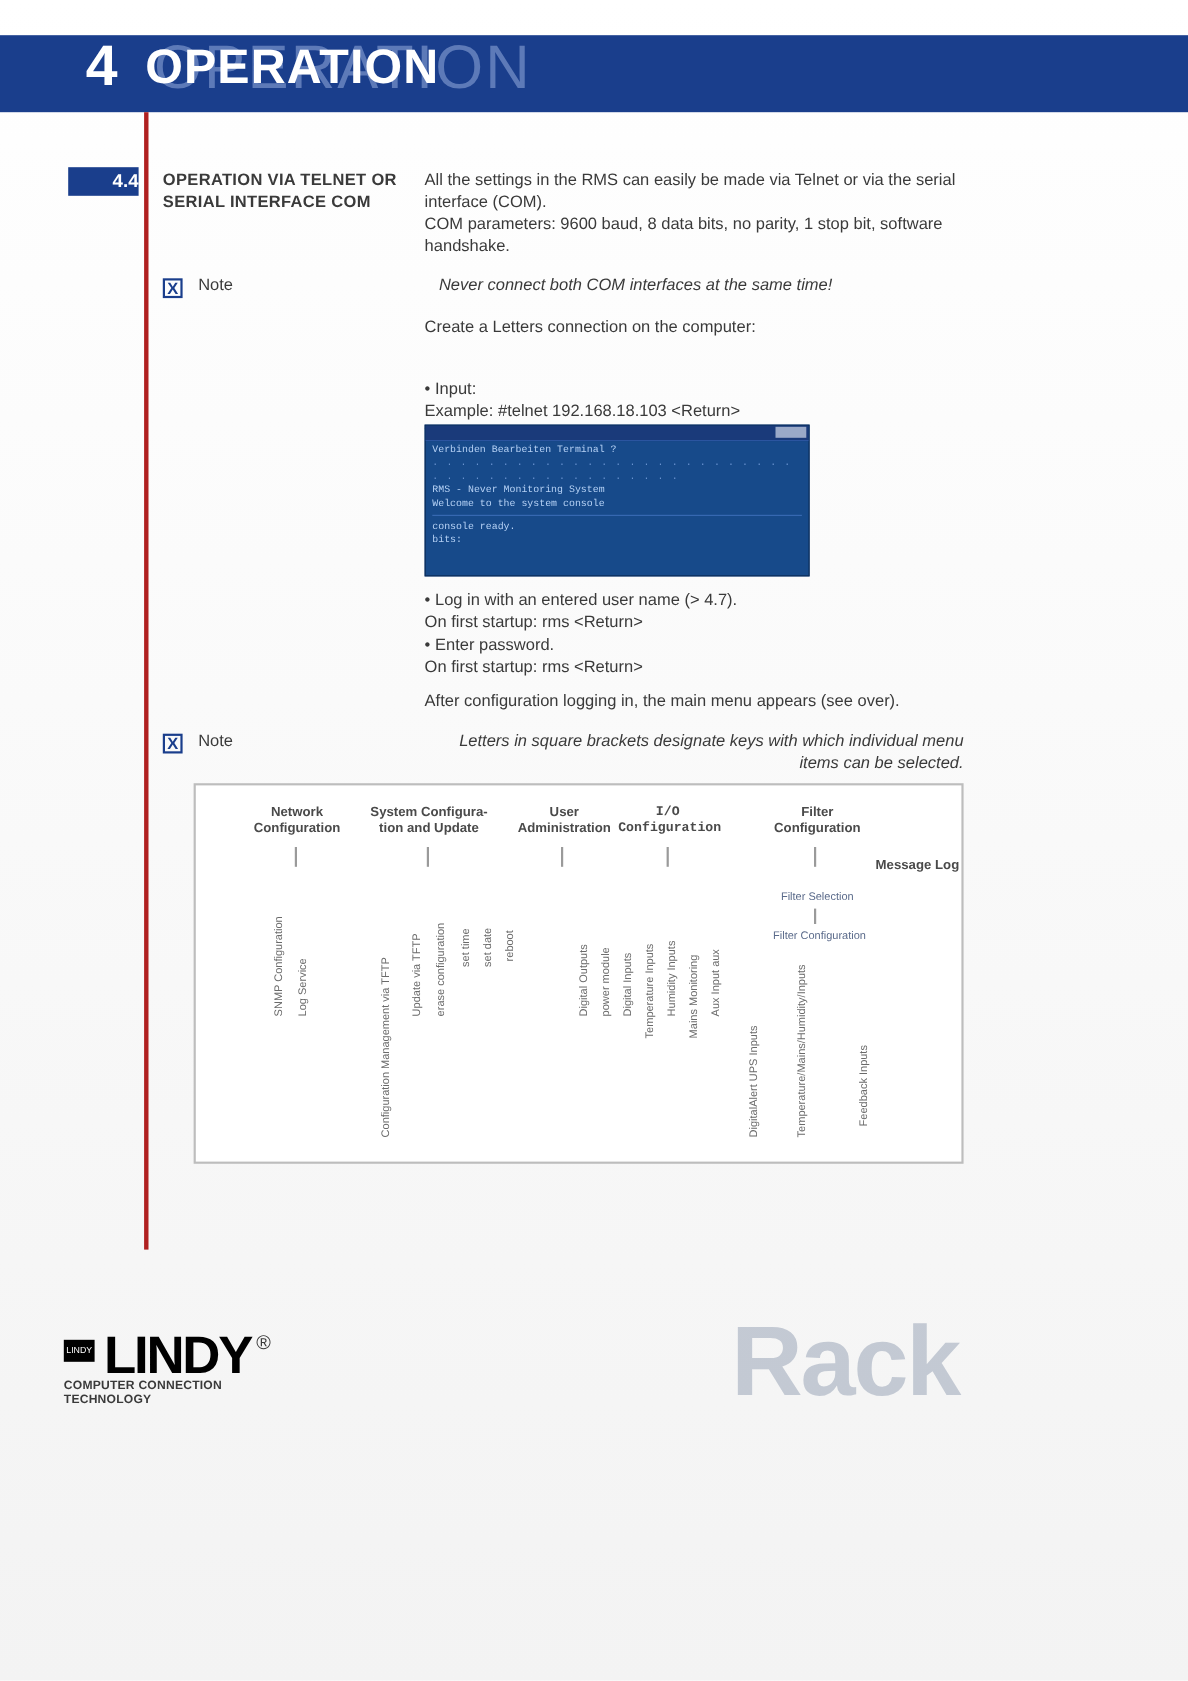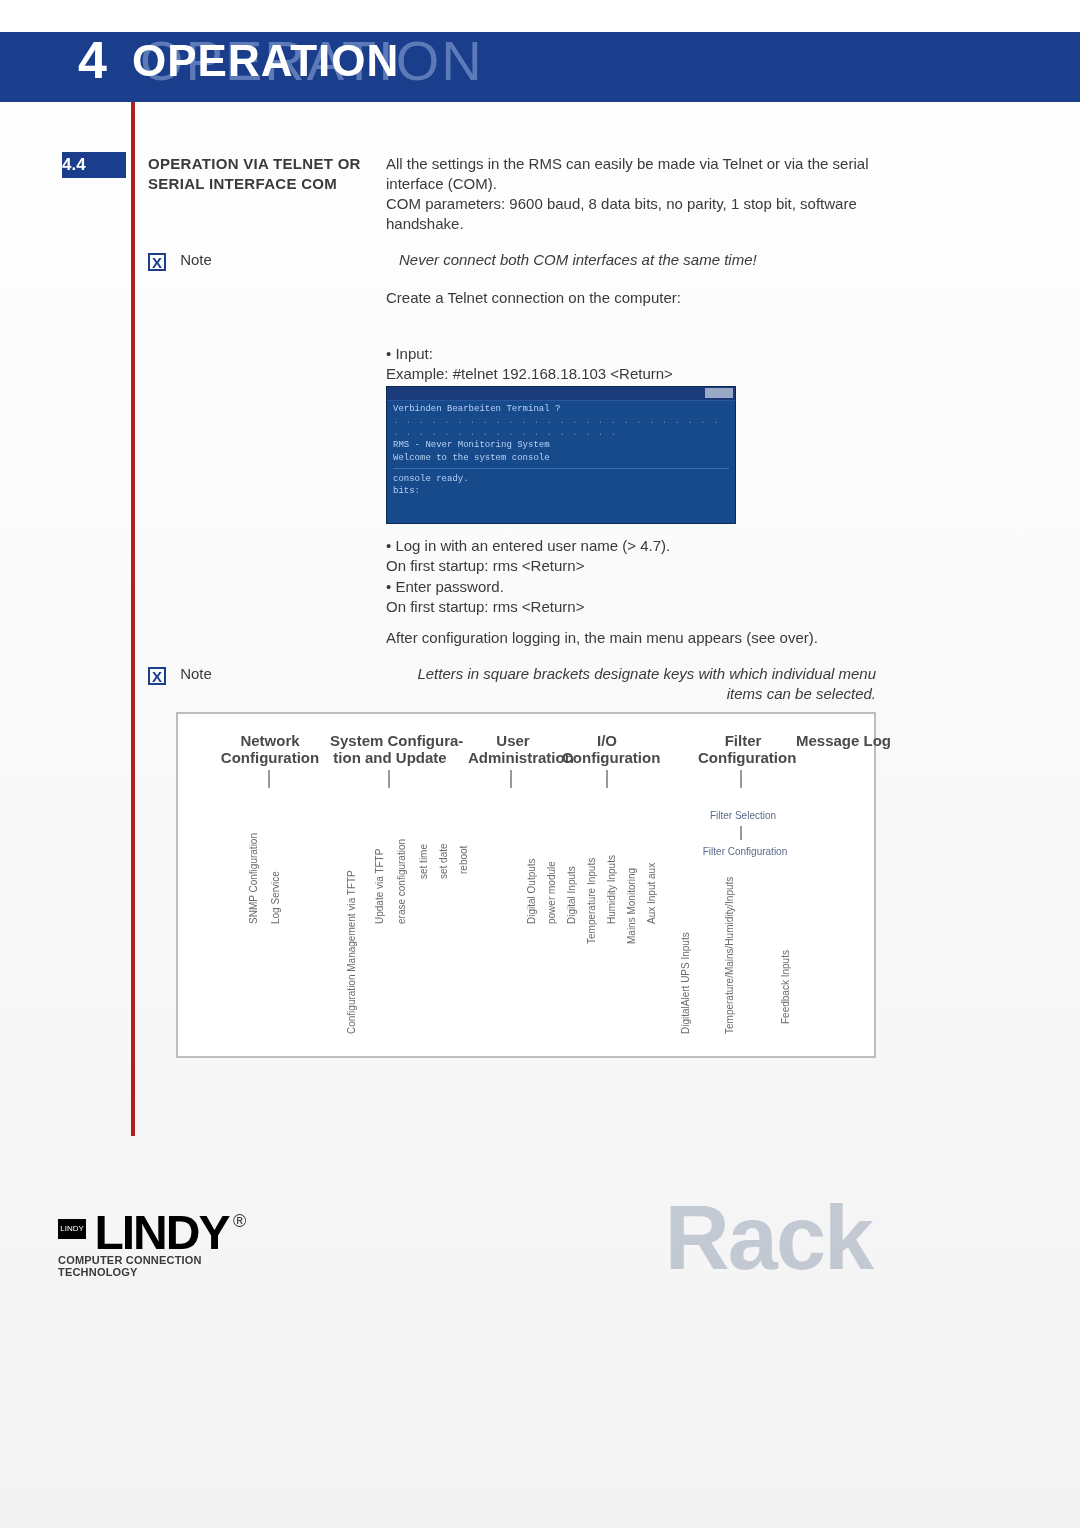--- a/index.html
+++ b/index.html
@@ -29,21 +29,21 @@
 
   
   .vrule {
     position: absolute; left: 131px; top: 102px; width: 4px; height: 1034px;
     background: #b02020;
   }
 
   
   .secnum {
     position: absolute; left: 62px; top: 152px; width: 64px; height: 26px;
-    background: #1a3e8c; color: #fff; text-align: left;
+    background: #1a3e8c; color: #fff; text-align: right;
     font-size: 17px; font-weight: 700; line-height: 26px;
   }
 
   .lcol { position: absolute; left: 148px; width: 230px; font-size: 15px; line-height: 1.35; }
   .rcol { position: absolute; left: 386px; width: 490px; font-size: 15px; line-height: 1.35; }
 
   .sectitle { top: 154px; font-weight: 700; text-transform: uppercase; letter-spacing: .3px; }
   .para1  { top: 154px; }
   .para1b { top: 194px; }
 
@@ -83,29 +83,29 @@
   .note2l { top: 664px; }
   .note2r { top: 664px; font-style: italic; text-align: right; }
 
   
   .diagram {
     position: absolute; left: 176px; top: 712px; width: 700px; height: 346px;
     border: 2px solid #bdbdbd; background: #fff;
   }
   .dtop { position: absolute; top: 18px; width: 100%; height: 40px; }
   .dlabel {
-    position: absolute; font-size: 15px; font-weight: 700; line-height: 1.15;
+    position: absolute; font-size: 12px; font-weight: 700; line-height: 1.15;
     color: #4a4a4a; text-align: center; white-space: pre;
   }
   .lbl-net  { left: 42px;  width: 100px; }
   .lbl-sys  { left: 152px; width: 120px; }
   .lbl-user { left: 290px; width: 90px;  }
-  .lbl-io   { left: 384px; width: 90px;  }
+  .lbl-io   { left: 384px; width: 90px; font-family: Liberation Mono, monospace;  }
   .lbl-filt { left: 520px; width: 90px;  }
-  .lbl-msg  { left: 618px; width: 70px;  }
+  .lbl-msg  { left: 618px; width: 70px; margin-top: 48px;  }
 
   .stub { position: absolute; top: 56px; width: 2px; height: 18px; background: #9a9a9a; }
 
   .vrot {
     position: absolute; font-size: 10px; color: #6a6a6a;
     transform: rotate(-90deg); transform-origin: left top;
     white-space: nowrap;
   }
 
   .hbox {
@@ -149,21 +149,21 @@
 
   <div class="rcol para1">All the settings in the RMS can easily be made via Telnet or via the serial interface (COM).</div>
   <div class="rcol para1b">COM parameters: 9600 baud, 8 data bits, no parity, 1 stop bit, software handshake.</div>
 
   <div class="lcol note1l">
     <span class="notebox">X</span>
     <span>Note</span>
   </div>
   <div class="rcol note1r">Never connect both COM interfaces at the same time!</div>
 
-  <div class="rcol para2">Create a Telnet connection on the computer:</div>
+  <div class="rcol para2">Create a Letters connection on the computer:</div>
 
   <div class="rcol para3">
     <div>• Input:</div>
     <div>Example: #telnet 192.168.18.103 &lt;Return&gt;</div>
     <div>The Login screen appears</div>
   </div>
 
   <div class="term">
     <div class="tbar">
       <div class="btns"></div>

